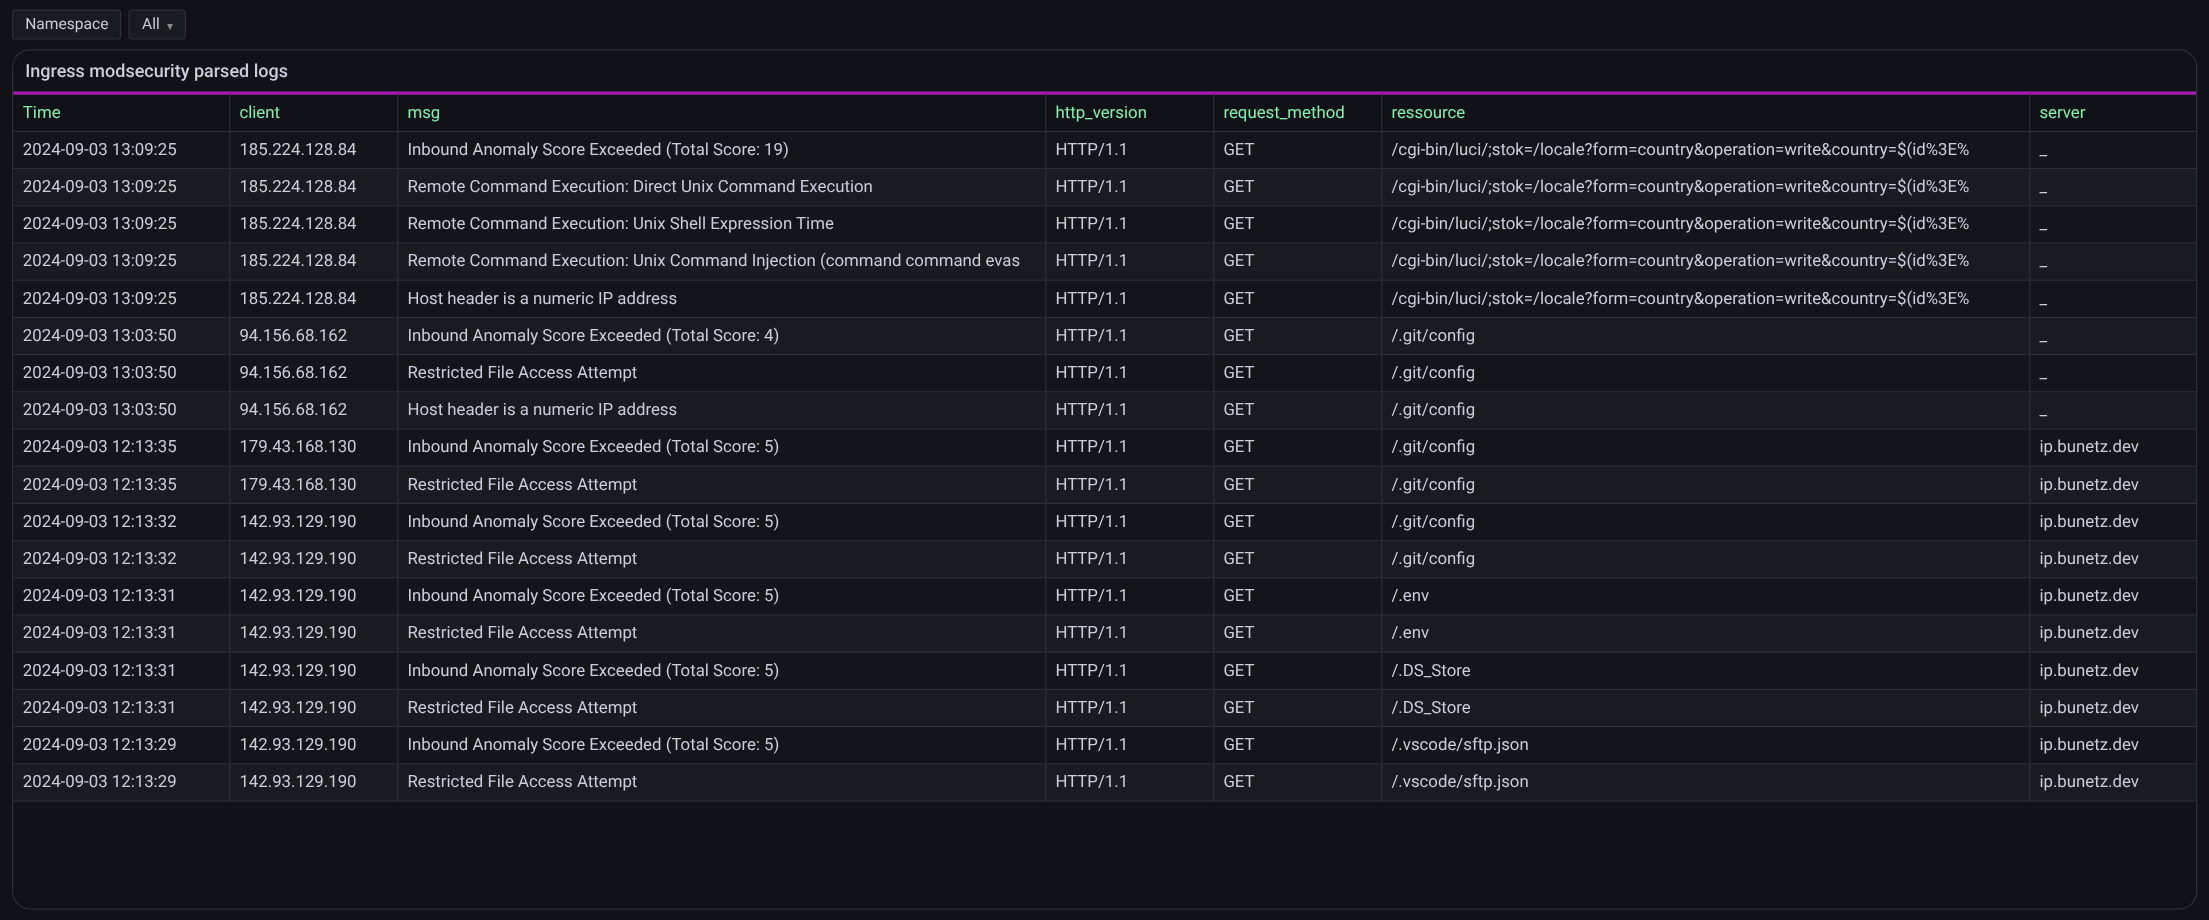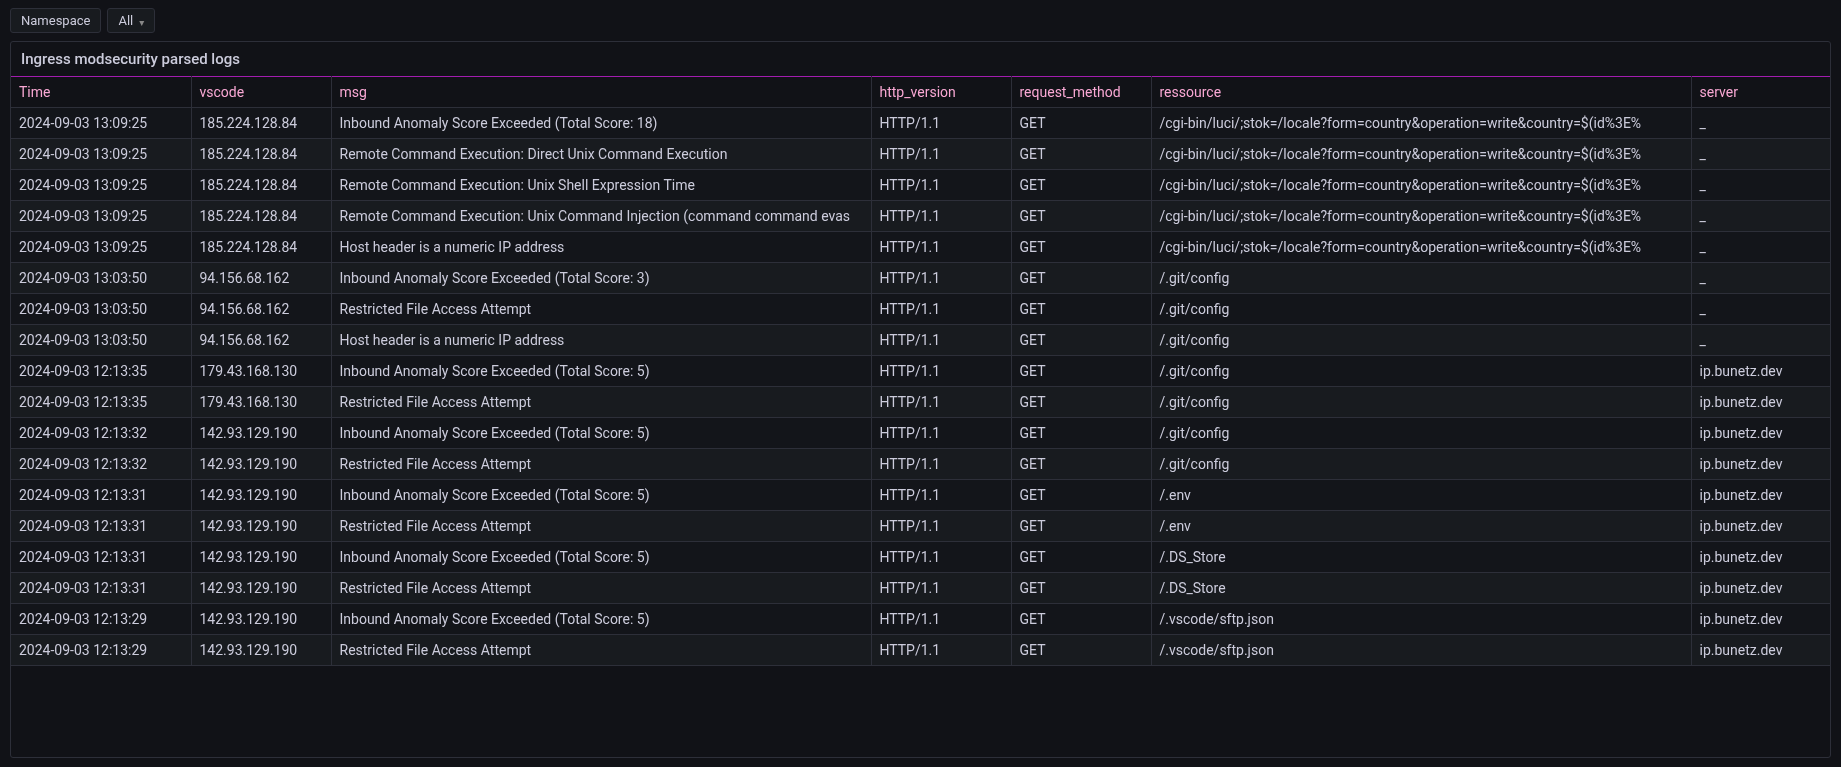--- a/index.html
+++ b/index.html
@@ -30,21 +30,21 @@
     cursor: pointer;
   }
   .chip .caret {
     margin-left: 6px;
     font-size: 10px;
     color: #888;
   }
   .panel {
     margin: 0 10px;
     border: 1px solid #2d2f39;
-    border-radius: 3px;
+    border-radius: 15px;
     background: #111217;
     height: calc(100% - 50px);
     overflow: hidden;
     display: flex;
     flex-direction: column;
   }
   .panel-title {
     padding: 8px 10px;
     font-size: 15px;
     font-weight: 500;
@@ -64,23 +64,23 @@
     padding: 7px 8px;
     border-right: 1px solid #2d2f39;
     border-bottom: 1px solid #2d2f39;
     white-space: nowrap;
     overflow: hidden;
     text-overflow: clip;
     font-weight: 400;
     font-size: 14px;
   }
   th {
-    color: #f9a8d4;
+    color: #86efac;
     background: #111217;
-    border-top: 1px solid #a21caf;
+    border-top: 3px solid #a21caf;
   }
   tbody tr:nth-child(odd) td { background: #13151a; }
   tbody tr:nth-child(even) td { background: #181b1f; }
   td { color: #ccccdc; }
   .col-time   { width: 180px; }
   .col-client { width: 140px; }
   .col-msg    { width: 540px; }
   .col-http   { width: 140px; }
   .col-method { width: 140px; }
   .col-res    { width: 540px; }
@@ -108,33 +108,33 @@
           <col class="col-client">
           <col class="col-msg">
         <col class="col-http">
           <col class="col-method">
           <col class="col-res">
           <col class="col-server">
       </colgroup>
       <thead>
         <tr>
           <th>Time</th>
-          <th>vscode</th>
+          <th>client</th>
           <th>msg</th>
           <th>http_version</th>
           <th>request_method</th>
           <th>ressource</th>
           <th>server</th>
         </tr>
       </thead>
       <tbody id="rows">
           <tr>
             <td>2024-09-03 13:09:25</td>
             <td>185.224.128.84</td>
-            <td>Inbound Anomaly Score Exceeded (Total Score: 18)</td>
+            <td>Inbound Anomaly Score Exceeded (Total Score: 19)</td>
             <td>HTTP/1.1</td>
             <td>GET</td>
             <td>/cgi-bin/luci/;stok=/locale?form=country&amp;operation=write&amp;country=$(id%3E%</td>
             <td>_</td>
           </tr>
           <tr>
             <td>2024-09-03 13:09:25</td>
             <td>185.224.128.84</td>
             <td>Remote Command Execution: Direct Unix Command Execution</td>
             <td>HTTP/1.1</td>
@@ -165,21 +165,21 @@
             <td>185.224.128.84</td>
             <td>Host header is a numeric IP address</td>
             <td>HTTP/1.1</td>
             <td>GET</td>
             <td>/cgi-bin/luci/;stok=/locale?form=country&amp;operation=write&amp;country=$(id%3E%</td>
             <td>_</td>
           </tr>
           <tr>
             <td>2024-09-03 13:03:50</td>
             <td>94.156.68.162</td>
-            <td>Inbound Anomaly Score Exceeded (Total Score: 3)</td>
+            <td>Inbound Anomaly Score Exceeded (Total Score: 4)</td>
             <td>HTTP/1.1</td>
             <td>GET</td>
             <td>/.git/config</td>
             <td>_</td>
           </tr>
           <tr>
             <td>2024-09-03 13:03:50</td>
             <td>94.156.68.162</td>
             <td>Restricted File Access Attempt</td>
             <td>HTTP/1.1</td>

